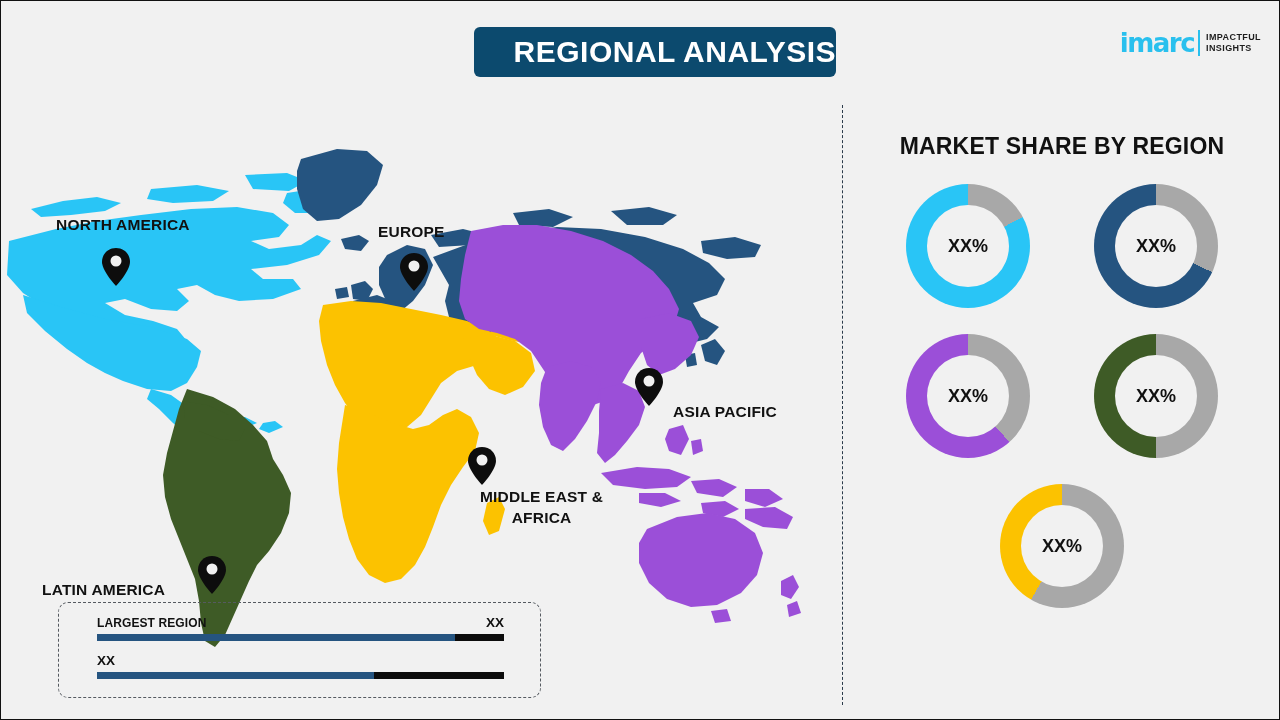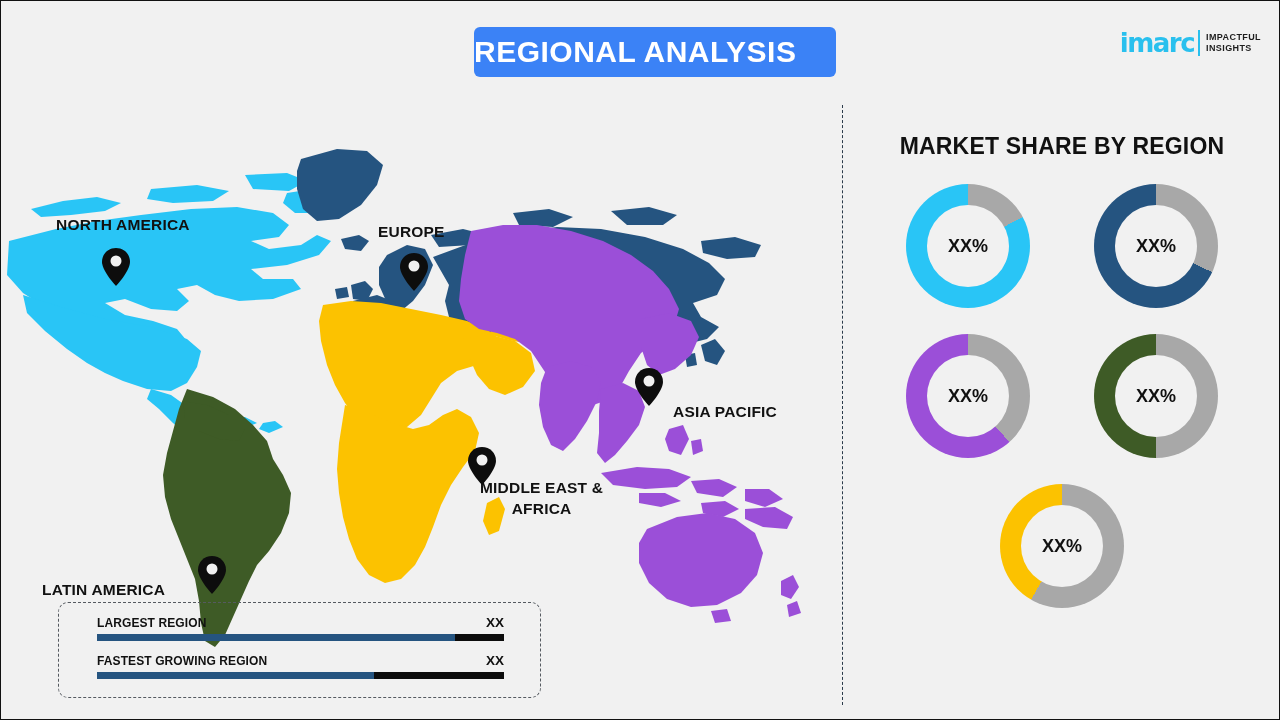--- a/index.html
+++ b/index.html
@@ -18,25 +18,25 @@
     font-family: "Liberation Sans", sans-serif;
   }
 
   
   #title-banner {
     position: absolute;
     left: 473px;
     top: 26px;
     width: 362px;
     height: 50px;
-    background: #3b82f6;
+    background: #0c4a6e;
     border-radius: 6px;
     display: flex;
     align-items: center;
-    justify-content: flex-start;
+    justify-content: flex-end;
   }
   #title-banner .title-text {
     color: #ffffff;
     font-size: 30px;
     font-weight: bold;
     letter-spacing: 0.5px;
     white-space: nowrap;
   }
 
   
@@ -101,21 +101,21 @@
     font-size: 15.5px;
     font-weight: bold;
     color: #111111;
     letter-spacing: 0.2px;
     white-space: pre-line;
     line-height: 1.35;
   }
   .label-na { left: 55px;  top: 126px; }
   .label-eu { left: 377px; top: 133px; }
   .label-ap { left: 672px; top: 313px; }
-  .label-me { left: 479px; top: 389px; }
+  .label-me { left: 479px; top: 398px; }
   .label-la { left: 41px;  top: 491px; }
 
   .pin { position: absolute; }
   .pin-na { left: 100px;  top: 158px; }
   .pin-eu { left: 398px;  top: 163px; }
   .pin-ap { left: 633px;  top: 278px; }
   .pin-me { left: 466px;  top: 357px; }
   .pin-la { left: 196px;  top: 466px; }
 
   
@@ -391,21 +391,20 @@
       <div class="legend-top">
         <span class="legend-name">LARGEST REGION</span>
         <span class="legend-value">XX</span>
       </div>
       <div class="legend-bar">
         <div class="legend-fill" style="width: 88%;"></div>
       </div>
     </div>
     <div class="legend-row">
       <div class="legend-top">
-        <span class="legend-name">FASTEST GROWING REGION</span>
         <span class="legend-value">XX</span>
       </div>
       <div class="legend-bar">
         <div class="legend-fill" style="width: 68%;"></div>
       </div>
     </div>
   </div>
 
   <div id="charts-panel">
     <div id="charts-heading">MARKET SHARE BY REGION</div>

